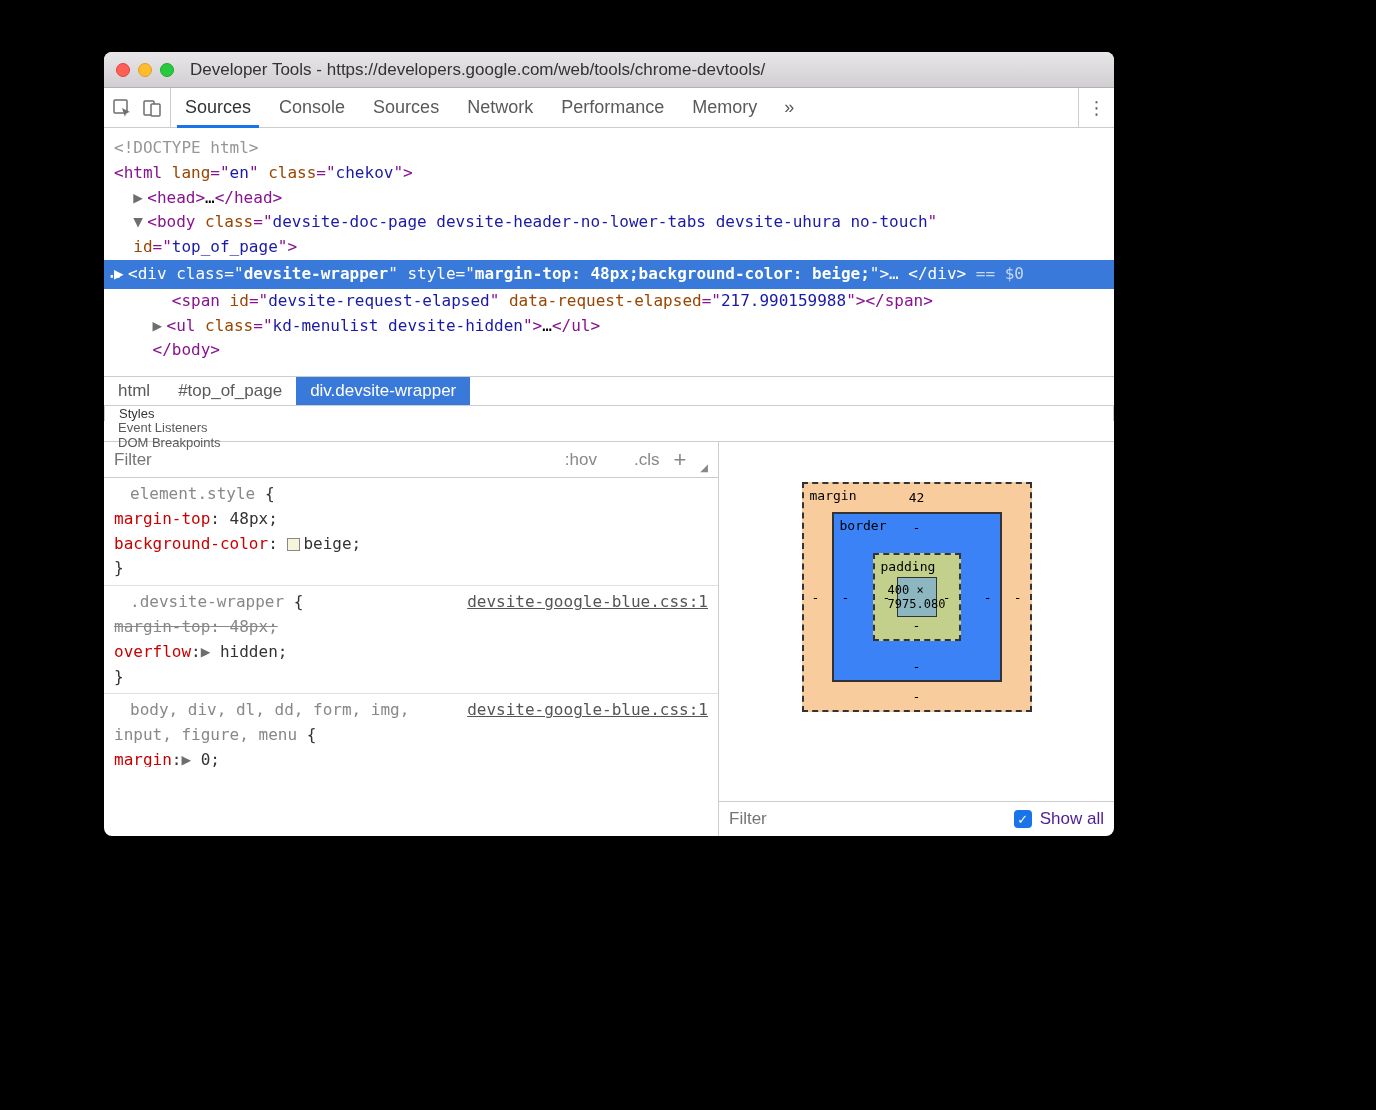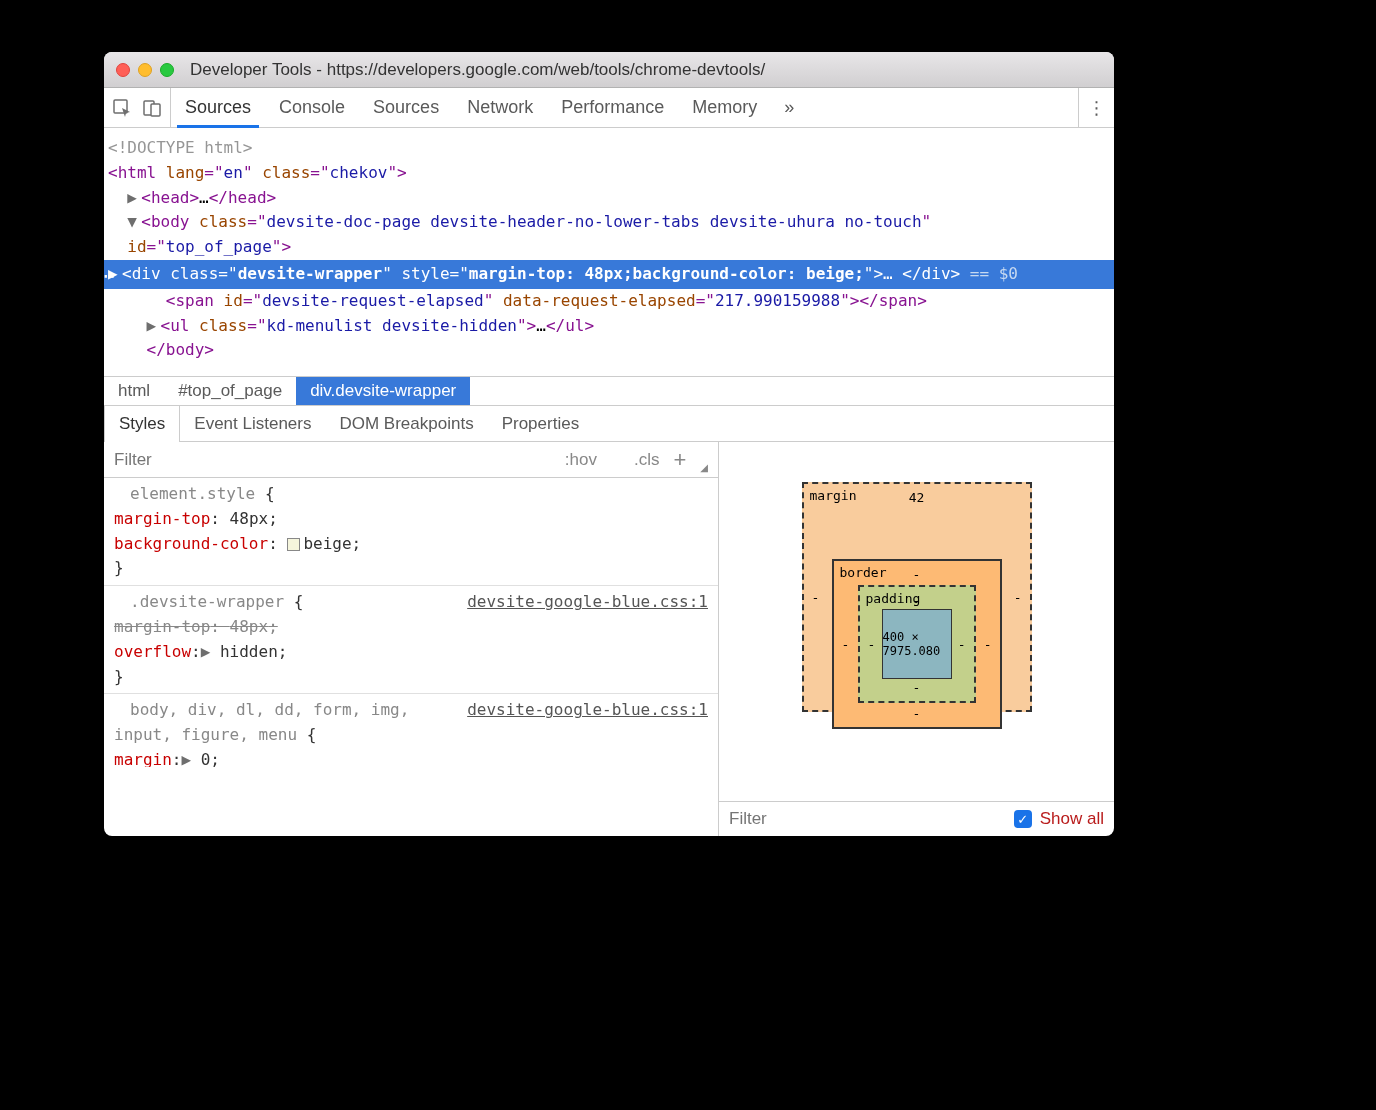--- a/index.html
+++ b/index.html
@@ -79,21 +79,21 @@
   align-items: center;
   justify-content: center;
   color: #5a5a5a;
   font-size: 18px;
 }
 .kebab { border-left: 1px solid #ccc; }
 
 .dom-panel {
   font-family: Menlo, Consolas, monospace;
   font-size: 16px;
-  padding: 8px 10px 0 4px;
+  padding: 8px 10px 0 10px;
   overflow: hidden;
   line-height: 1.55;
   flex-shrink: 0;
   height: 248px;
 }
 .dom-line { white-space: pre; }
 .tri { color: #6e6e6e; display: inline-block; width: 14px; }
 .t-gray { color: #969696; }
 .t-tag { color: #881391; }
 .t-attr { color: #994500; }
@@ -133,22 +133,23 @@
 .crumb.sel {
   background: #3879d9;
   color: #fff;
 }
 
 .subtabs {
   height: 36px;
   display: flex;
   align-items: stretch;
   border-bottom: 1px solid #ccc;
-  font-size: 17px;
+  font-size: 13px;
   flex-shrink: 0;
+  flex-direction: column;
 }
 .subtab {
   padding: 0 14px;
   display: flex;
   align-items: center;
   color: #5a5a5a;
 }
 .subtab.active {
   background: #fff;
   border: 1px solid #ccc;
@@ -228,24 +229,23 @@
 .bm-margin {
   width: 230px; height: 230px;
   border: 2px dashed #333;
   background: #f9cc9d;
   padding: 28px;
   position: relative;
 }
 .bm-border {
   width: 100%; height: 100%;
   border: 2px solid #333;
-  background: #fdba74;
-  padding: 24px;
-  position: relative;
-  margin-top: 47px;
+  background: #3b82f6;
+  padding: 39px;
+  position: relative;
 }
 .bm-padding {
   width: 100%; height: 100%;
   border: 2px dashed #333;
   background: #c3d08b;
   padding: 22px;
   position: relative;
 }
 .bm-content {
   width: 100%; height: 100%;
@@ -410,18 +410,18 @@
                 <span class="bm-left">-</span>
                 <div class="bm-content">400 × 7975.080</div>
               </div>
             </div>
           </div>
         </div>
       </div>
       <div class="comp-filter">
         <input class="filter-input" style="flex: 1 1 0%;" placeholder="Filter">
         <span class="chk">✓</span>
-        <span style="color:#b91c1c">Show all</span>
+        <span style="color:#4c1d95">Show all</span>
       </div>
     </div>
   </div>
 
 </div>
 
 </body></html>

